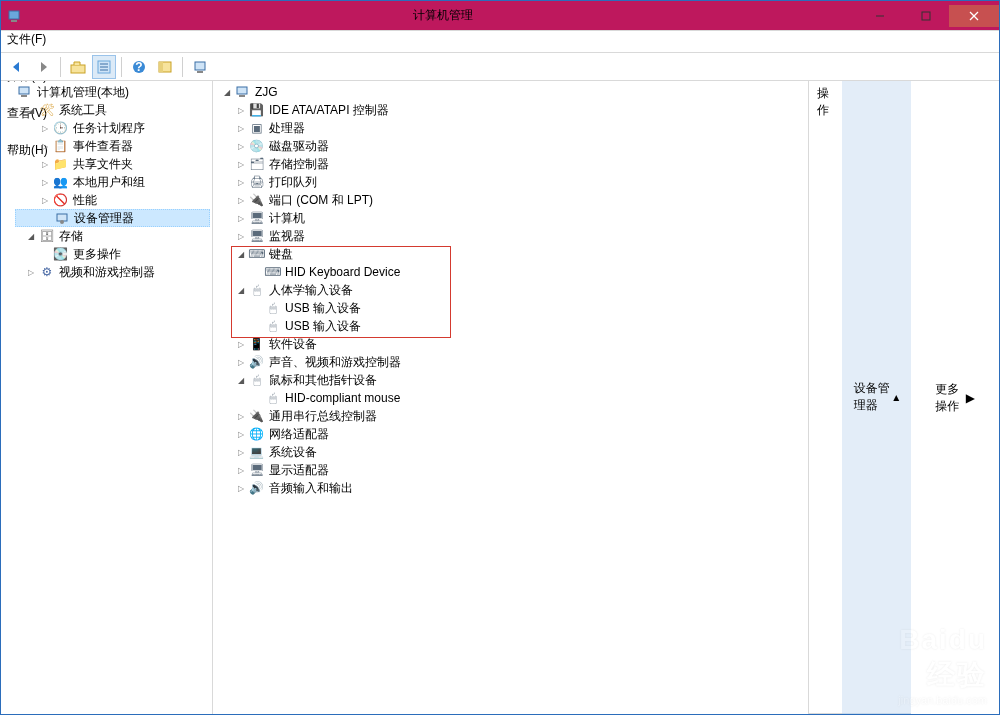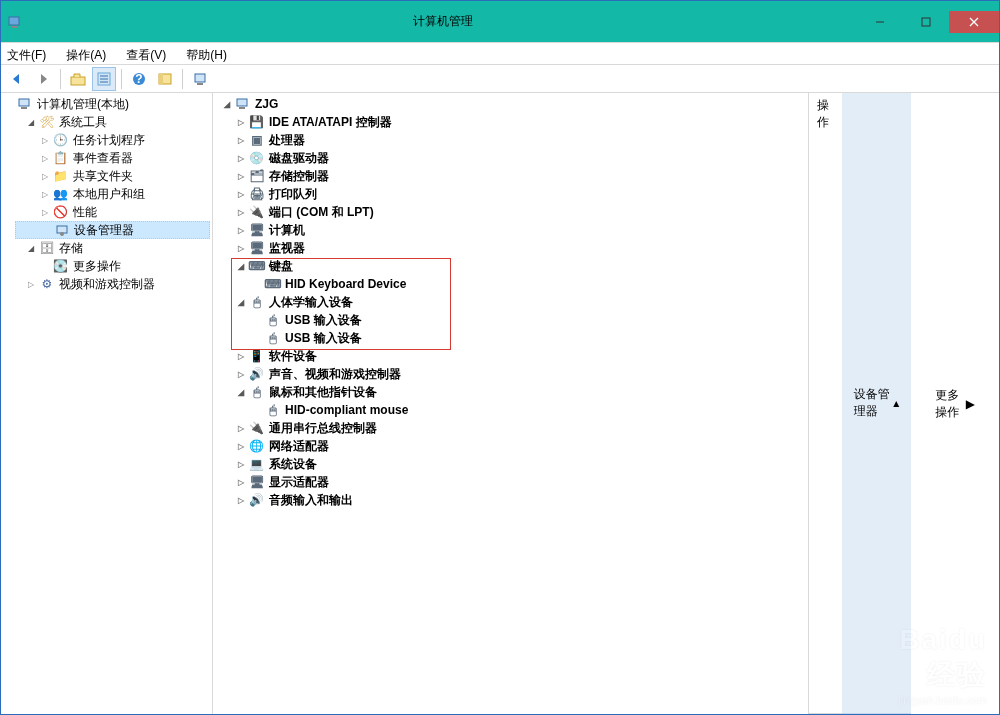--- a/index.html
+++ b/index.html
@@ -1,31 +1,31 @@
 <!DOCTYPE html>
 <html><head>
 <meta charset="utf-8">
 <style>
 * { margin: 0; padding: 0; box-sizing: border-box; font-family: "Microsoft YaHei", "Segoe UI", Tahoma, sans-serif; font-size: 12px; }
 body { background: #fff; }
 .window { width: 1000px; height: 715px; border: 1px solid #2b6dbb; background: #fff; display: flex; flex-direction: column; }
-.titlebar { height: 42px; background: #14b8a6; display: flex; align-items: center; border-bottom: 1px solid #d9d9d9; }
+.titlebar { height: 30px; background: #be185d; display: flex; align-items: center; border-bottom: 1px solid #d9d9d9; }
 .titlebar-icon { width: 16px; height: 16px; margin: 0 6px; }
 .titlebar-title { flex: 1; text-align: center; font-size: 12px; color: #000; }
 .win-controls { display: flex; }
 .win-btn { width: 46px; height: 22px; display: flex; align-items: center; justify-content: center; font-size: 12px; color: #333; }
 .win-btn.close { background: #c75050; color: #fff; width: 50px; height: 22px; }
-.menubar { height: 22px; display: flex; align-items: flex-end; padding: 0 6px; gap: 20px; border-bottom: 1px solid #d9d9d9; }
+.menubar { height: 22px; display: flex; align-items: flex-start; padding: 0 6px; gap: 20px; border-bottom: 1px solid #d9d9d9; flex-direction: column; }
 .menu-item { color: #000; cursor: default; }
 .toolbar { height: 28px; display: flex; align-items: center; padding: 0 4px; gap: 2px; border-bottom: 1px solid #d9d9d9; background: #fff; }
 .tb-btn { width: 24px; height: 24px; display: flex; align-items: center; justify-content: center; border: 1px solid transparent; }
 .tb-sep { width: 1px; height: 20px; background: #d0d0d0; margin: 0 3px; }
 .main { flex: 1; display: flex; overflow: hidden; margin-left: 12px; }
 .left-pane { width: 200px; border-right: 1px solid #d9d9d9; overflow: auto; padding: 2px; }
-.center-pane { flex: 1; border-right: 1px solid #d9d9d9; overflow: auto; padding: 2px; position: relative; font-weight: bold; }
+.center-pane { flex: 1; border-right: 1px solid #d9d9d9; overflow: auto; padding: 2px; position: relative; }
 .right-pane { width: 190px; display: flex; flex-direction: row; }
 .right-header { background: #fff; padding: 4px 8px; border-bottom: 1px solid #d9d9d9; font-size: 12px; }
 .right-section { background: #e3edf8; padding: 4px 12px; border-bottom: 1px solid #c5d7ea; display: flex; justify-content: space-between; align-items: center; }
 .right-item { padding: 6px 24px; display: flex; justify-content: space-between; align-items: center; }
 .tree-node { display: flex; align-items: center; height: 18px; white-space: nowrap; }
 .tree-node.selected { background: #cce8ff; border: 1px dotted #99d1ff; }
 .tree-toggle { width: 12px; height: 12px; display: flex; align-items: center; justify-content: center; font-size: 9px; color: #444; cursor: pointer; }
 .tree-toggle.open::before { content: "◢"; font-size: 8px; color: #595959; }
 .tree-toggle.closed::before { content: "▷"; font-size: 8px; color: #888; }
 .tree-spacer { display: inline-block; }

